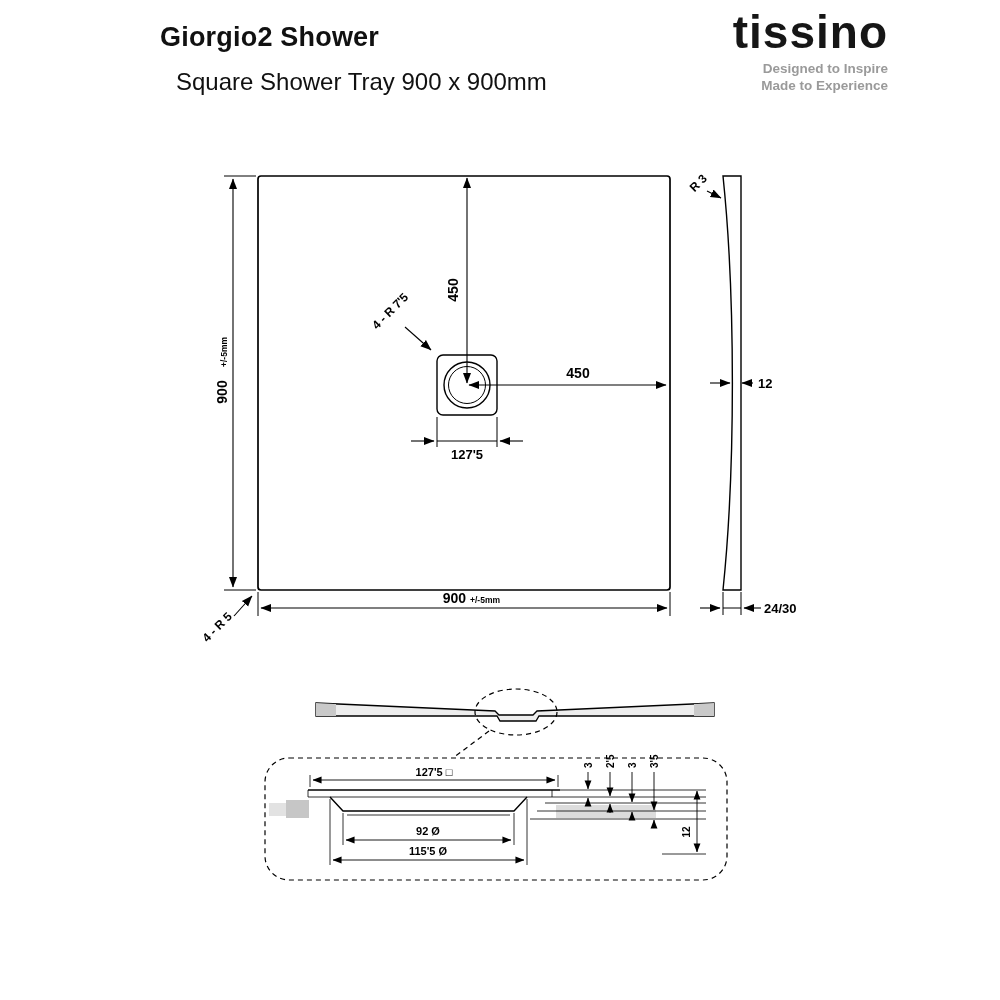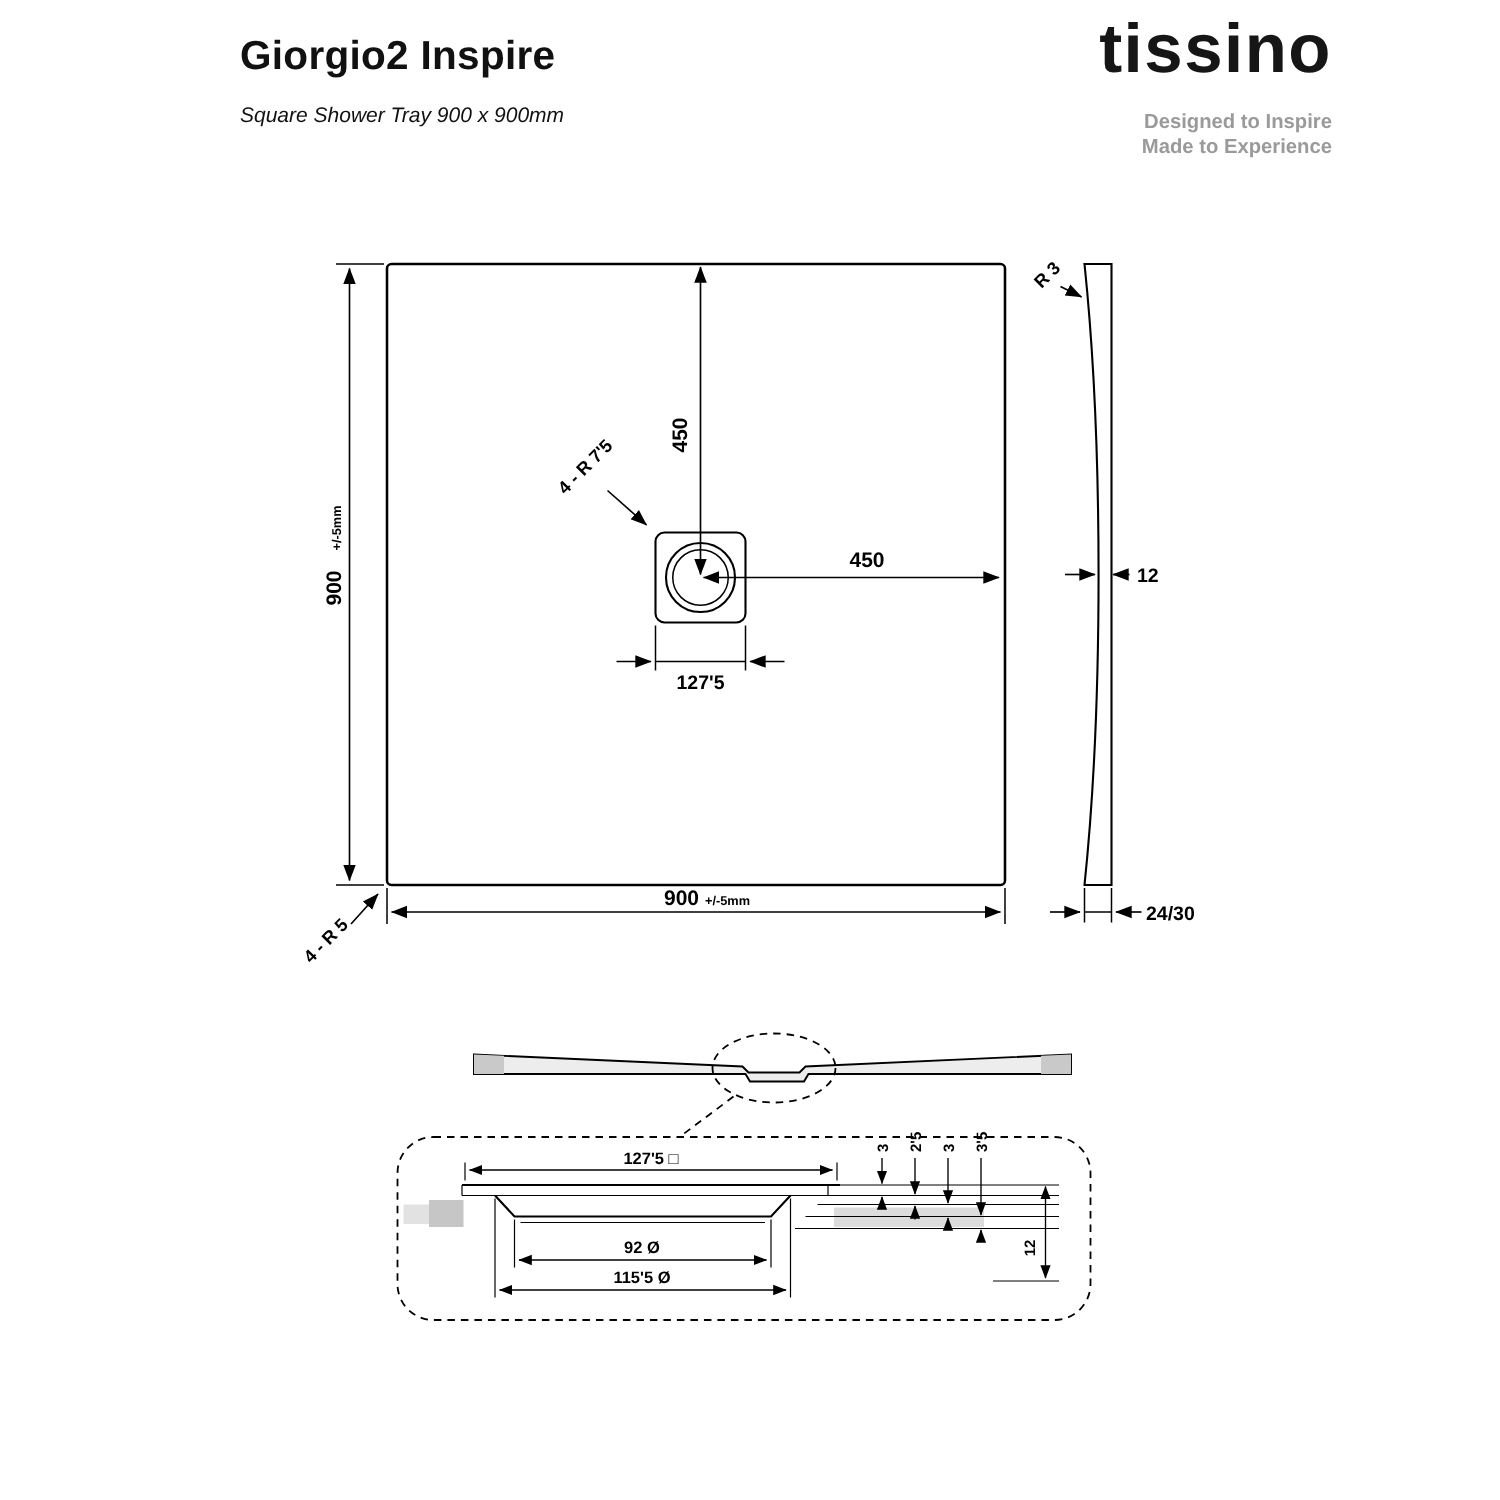--- a/index.html
+++ b/index.html
@@ -1,45 +1,45 @@
 <!DOCTYPE html>
 <html><head>
 <meta charset="utf-8">
 <style>
   html,body{margin:0;padding:0;}
   body{
     width:1000px;height:1000px;background:#ffffff;position:relative;overflow:hidden;
     font-family:"Liberation Sans","DejaVu Sans",sans-serif;color:#111;
   }
   .page-title{position:absolute;left:160px;top:22px;font-size:27px;font-weight:bold;letter-spacing:0.2px;}
-  .page-subtitle{position:absolute;left:160px;top:68px;font-size:14px;font-weight:400;font-style:italic;}
+  .page-subtitle{position:absolute;left:176px;top:68px;font-size:24px;font-weight:400;}
   .brand{position:absolute;left:668px;top:6px;width:220px;text-align:right;}
   .brand-logo{font-size:46px;font-weight:800;letter-spacing:1px;color:#161616;line-height:52px;}
-  .brand-tagline{font-size:13.5px;font-weight:bold;color:#9a9a9a;line-height:17px;margin-top:14px;}
+  .brand-tagline{font-size:13.5px;font-weight:bold;color:#9a9a9a;line-height:17px;margin-top:2px;}
   svg{position:absolute;left:0;top:0;}
   svg text{font-family:"Liberation Sans","DejaVu Sans",sans-serif;fill:#000;}
   .outline{fill:none;stroke:#000;stroke-width:1.7;}
   .outline2{fill:none;stroke:#000;stroke-width:1.4;}
   .outline3{stroke:#000;stroke-width:1.3;}
   .thin{stroke:#000;stroke-width:1;}
   .thin2{stroke:#000;stroke-width:0.8;}
   .dim{stroke:#000;stroke-width:1.1;fill:none;}
   .dim2{stroke:#000;stroke-width:0.9;fill:none;}
   .dashed{fill:none;stroke:#000;stroke-width:1.2;stroke-dasharray:5 4;}
   .dimtxt{font-size:14px;font-weight:bold;}
   .dimtxt-sm{font-size:12px;font-weight:bold;}
   .dimtxt-md{font-size:13px;font-weight:bold;}
   .toltxt{font-size:8.5px;font-weight:bold;}
   .detailtxt{font-size:11px;font-weight:bold;}
   .steptxt{font-size:10px;font-weight:bold;}
 </style>
 </head>
 <body>
 
-<div class="page-title">Giorgio2 Inspire</div>
+<div class="page-title">Giorgio2 Shower</div>
 <div class="page-subtitle">Square Shower Tray 900 x 900mm</div>
 
 <div class="brand">
   <div class="brand-logo">tissino</div>
   <div class="brand-tagline">
     <div>Designed to Inspire</div>
     <div>Made to Experience</div>
   </div>
 </div>
 

